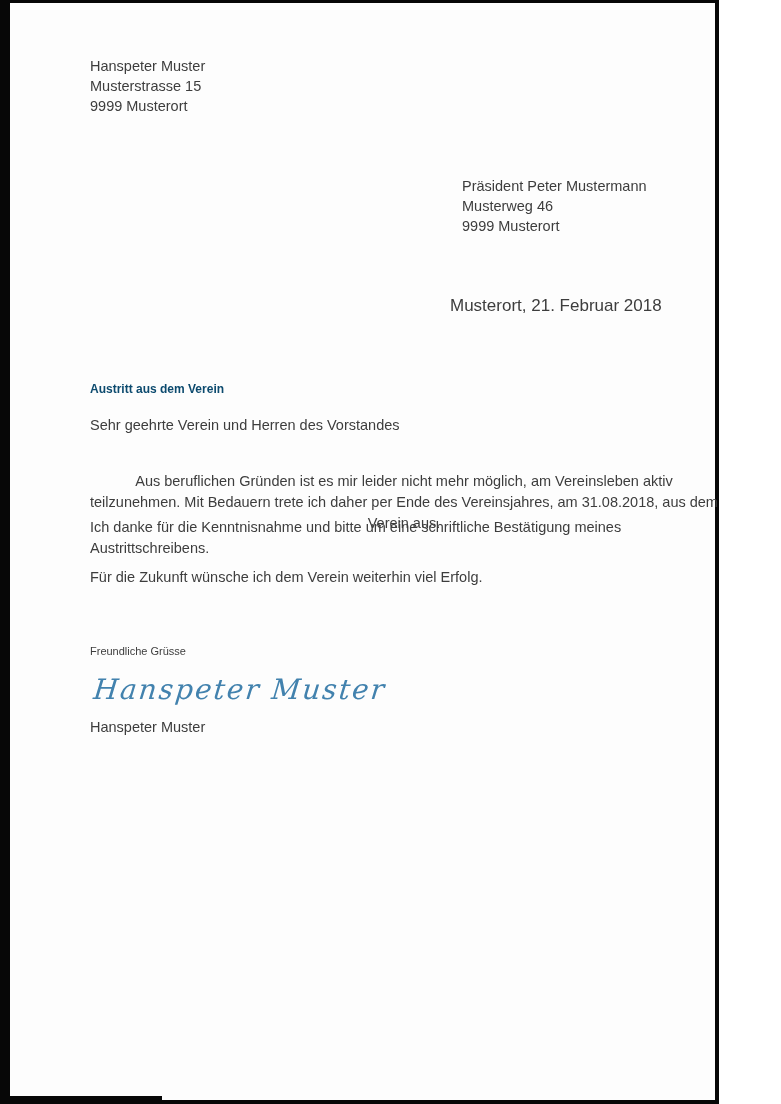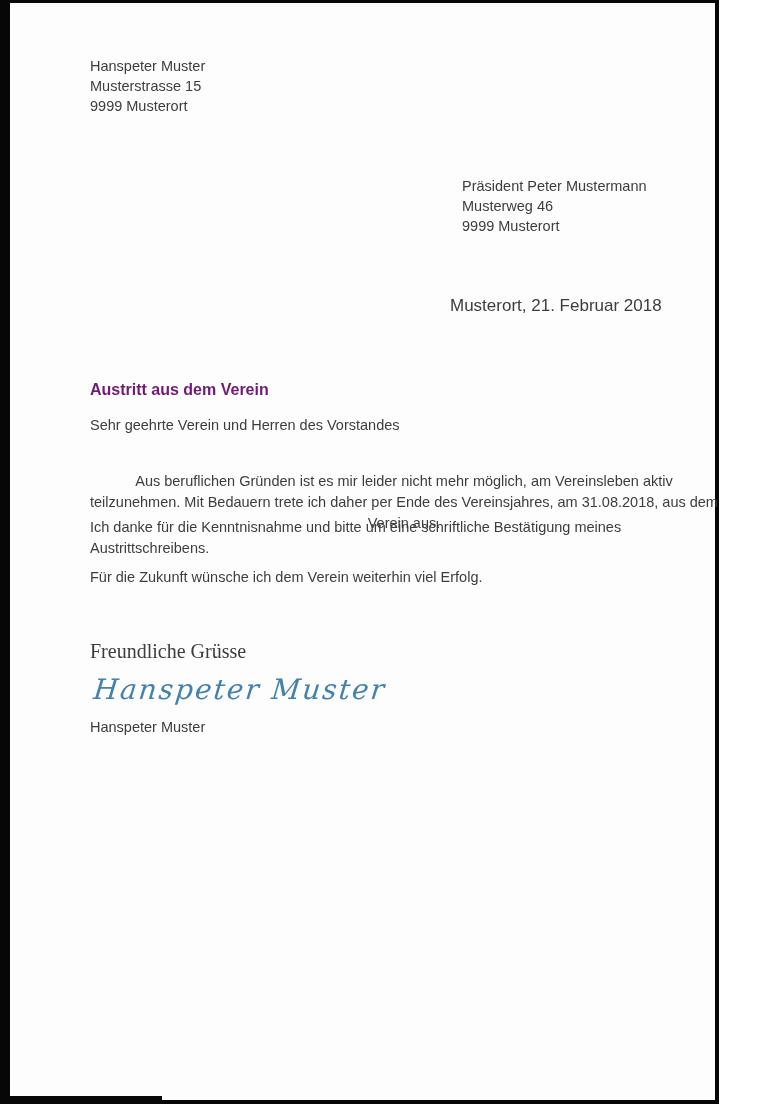--- a/index.html
+++ b/index.html
@@ -32,29 +32,29 @@
     background: #070707;
     z-index: 3;
   }
   .block { position: absolute; color: #3d3d3d; }
   .addr { font-size: 14.5px; line-height: 20px; }
   .sender-block { left: 80px; top: 53px; }
   .recipient-block { left: 452px; top: 173px; }
   .date-line { left: 440px; top: 293px; font-size: 17px; line-height: 20px; }
   .subject {
     left: 80px; top: 376px;
-    font-size: 16px; font-weight: bold; line-height: 21px;
-    color: #701a75;
+    font-size: 12px; font-weight: bold; line-height: 21px;
+    color: #0c4a6e;
   }
   .salutation { left: 80px; top: 412px; font-size: 14.5px; line-height: 21px; }
   .para { font-size: 14.5px; line-height: 21px; width: 628px; }
   .para-1 { left: 80px; top: 468px; text-align: center; }
   .para-2 { left: 80px; top: 514px; }
   .para-3 { left: 80px; top: 564px; }
-  .closing { left: 80px; top: 638px; font-size: 20px; line-height: 21px; font-family: Liberation Serif, serif; }
+  .closing { left: 80px; top: 638px; font-size: 11px; line-height: 21px; }
   .signature {
     left: 82px; top: 670px;
     font-size: 28px;
     font-style: italic;
     letter-spacing: 2px;
     transform: skewX(-6deg);
     transform-origin: left bottom;
     font-family: "DejaVu Serif", serif;
   }
   .signer-name { left: 80px; top: 714px; font-size: 14.5px; line-height: 21px; }

